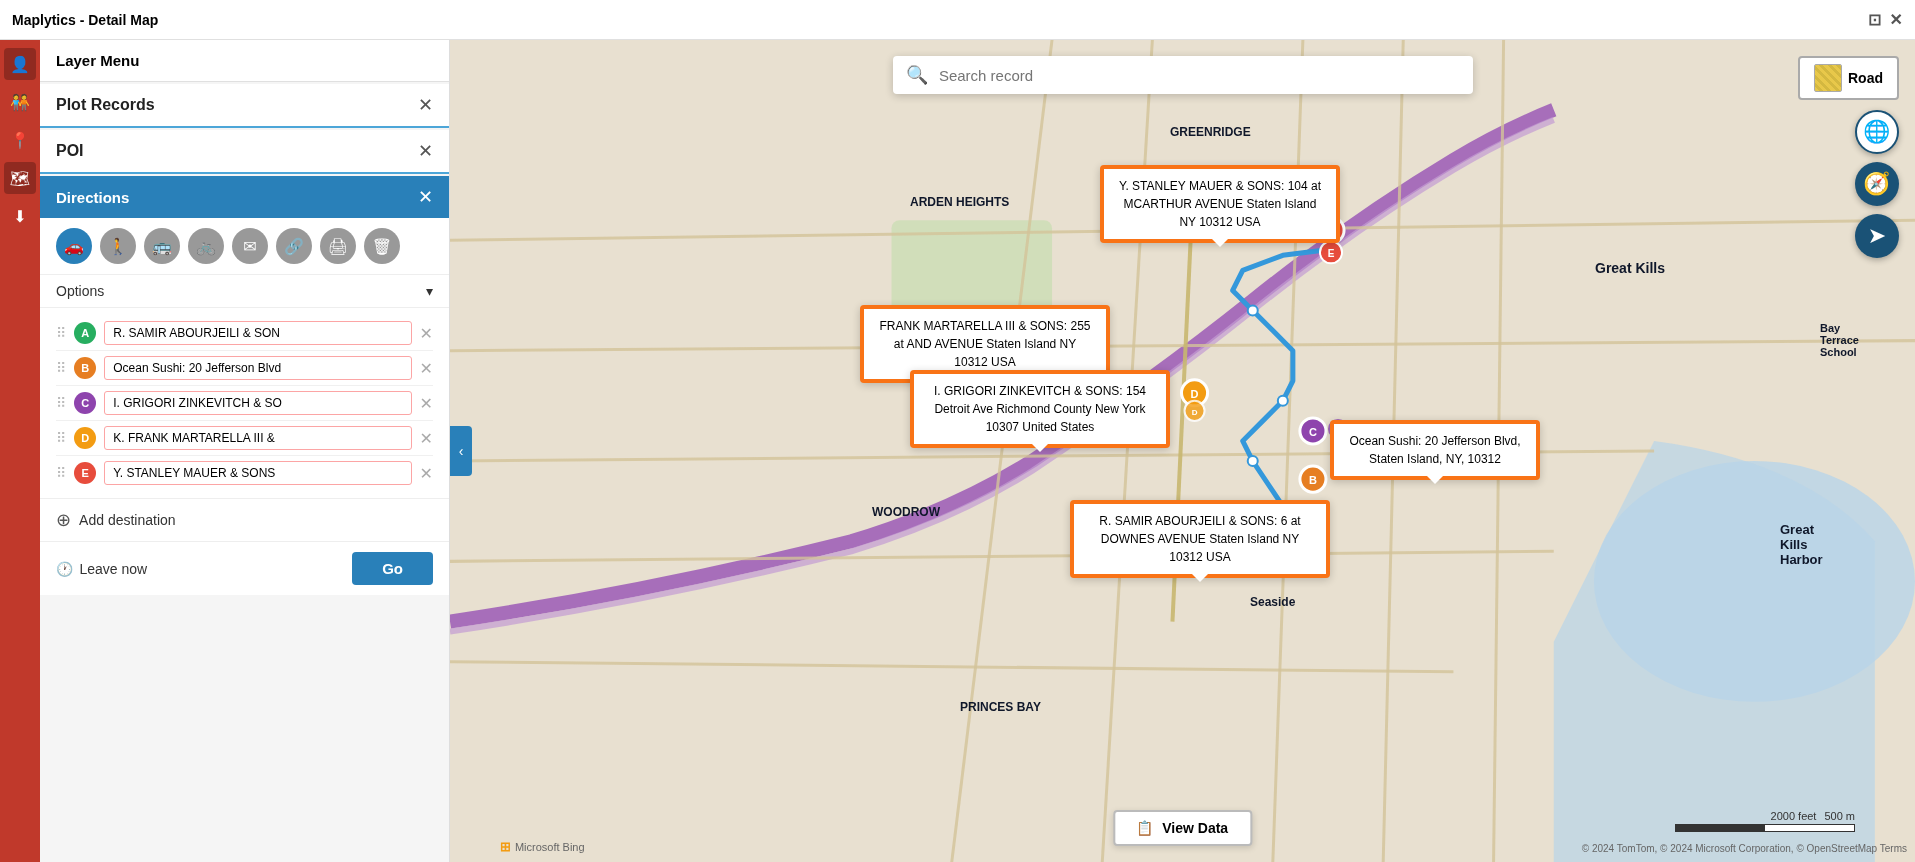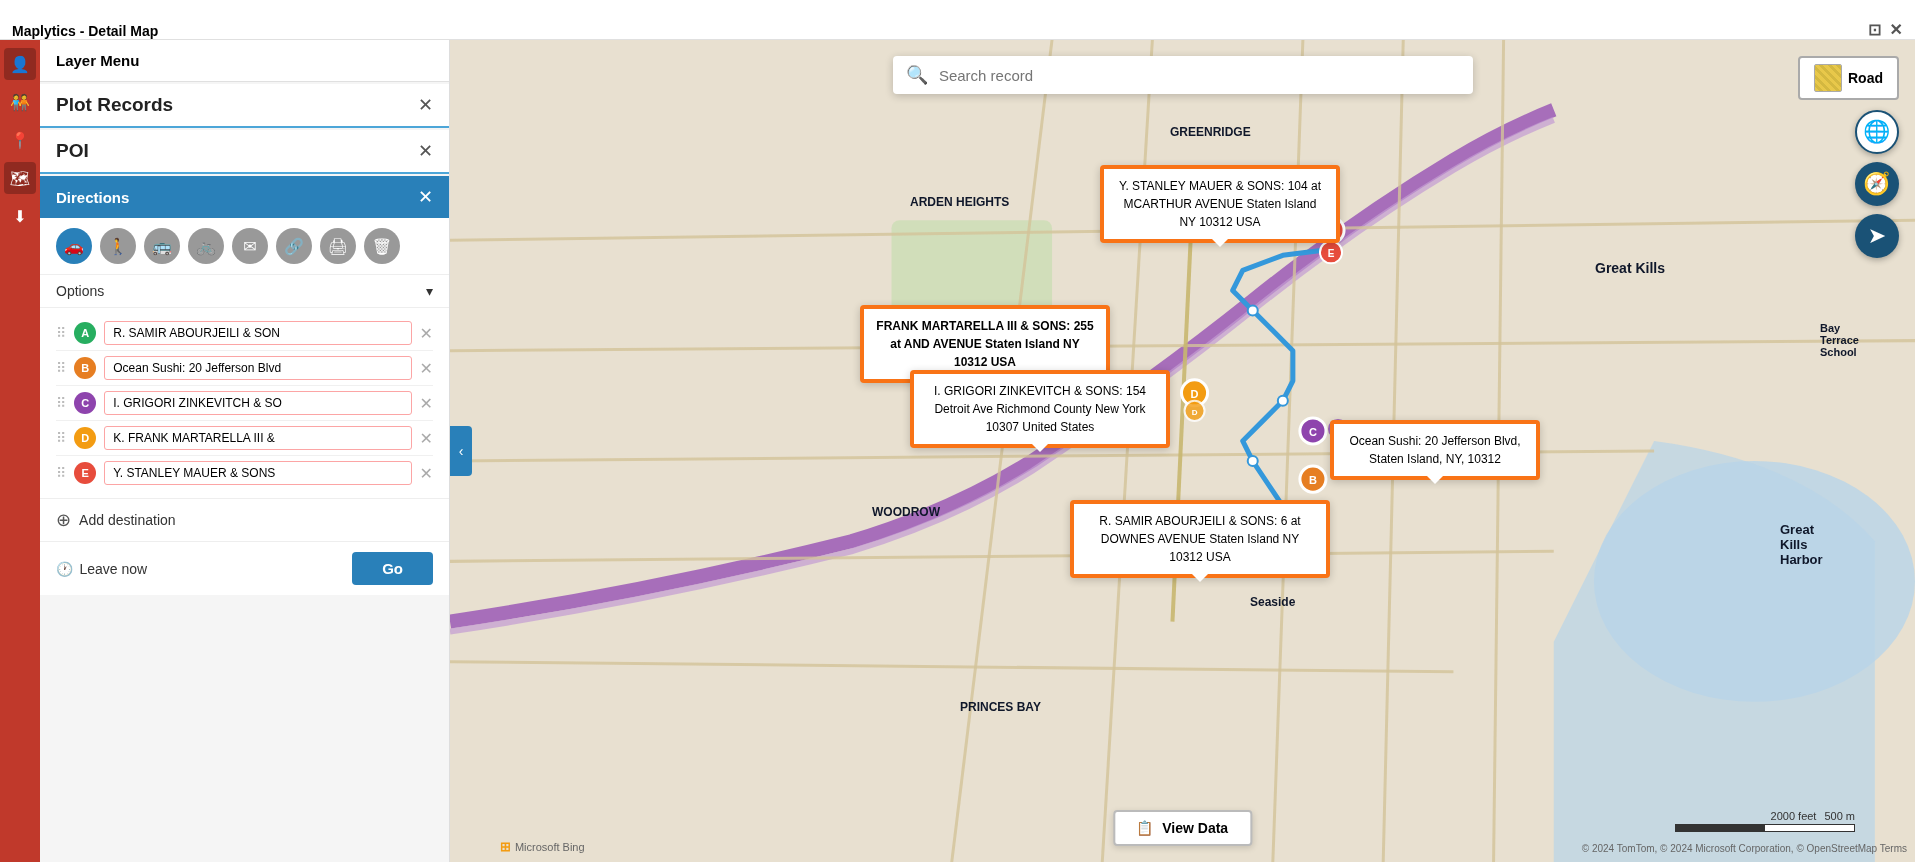--- a/index.html
+++ b/index.html
@@ -3,21 +3,21 @@
   <meta charset="utf-8">
   <style>
     * { box-sizing: border-box; margin: 0; padding: 0; }
     body { font-family: 'Segoe UI', Arial, sans-serif; width: 1915px; height: 862px; overflow: hidden; background: #fff; }
 
     
     .title-bar {
       height: 40px;
       background: #fff;
       display: flex;
-      align-items: flex-end;
+      align-items: center;
       justify-content: space-between;
       padding: 0 12px;
       border-bottom: 1px solid #e0e0e0;
       font-size: 14px;
       font-weight: 600;
     }
     .title-bar-controls { display: flex; gap: 8px; }
     .title-bar-controls span { cursor: pointer; font-size: 16px; color: #555; }
 
     
@@ -72,21 +72,21 @@
     .section-header {
       background: #fff;
       padding: 10px 16px;
       display: flex;
       align-items: center;
       justify-content: space-between;
       border-bottom: 2px solid #4da6d8;
       margin-top: 2px;
     }
     .section-header .label {
-      font-size: 19px;
+      font-size: 16px;
       font-weight: 600;
       color: #222;
     }
     .section-header .close-btn {
       cursor: pointer;
       font-size: 18px;
       color: #555;
       font-weight: 300;
     }
 
@@ -627,21 +627,21 @@
     <div class="map-label" style="top:465px;left:422px;">WOODROW</div>
     <div class="map-label" style="top:555px;left:800px;">Seaside</div>
     <div class="map-label" style="top:482px;left:1330px;font-size:13px;font-weight:700;">Great<br>Kills<br>Harbor</div>
     <div class="map-label" style="top:660px;left:510px;">PRINCES BAY</div>
     <div class="map-label" style="top:282px;left:1370px;font-size:11px;">Bay<br>Terrace<br>School</div>
 
     <div class="map-popup" style="top:125px;left:650px;width:240px;">
       Y. STANLEY MAUER &amp; SONS: 104 at MCARTHUR AVENUE Staten Island NY 10312 USA
     </div>
 
-    <div class="map-popup" style="top:265px;left:410px;width:250px;font-weight:bold;">
+    <div class="map-popup" style="top:265px;left:410px;width:250px;">
       FRANK MARTARELLA III &amp; SONS: 255 at AND AVENUE Staten Island NY 10312 USA
     </div>
 
     <div class="map-popup" style="top:330px;left:460px;width:270px;">
       I. GRIGORI ZINKEVITCH &amp; SONS: 154 Detroit Ave Richmond County New York 10307 United States
     </div>
 
     <div class="map-popup" style="top:380px;left:880px;width:210px;">
       Ocean Sushi: 20 Jefferson Blvd, Staten Island, NY, 10312
     </div>

